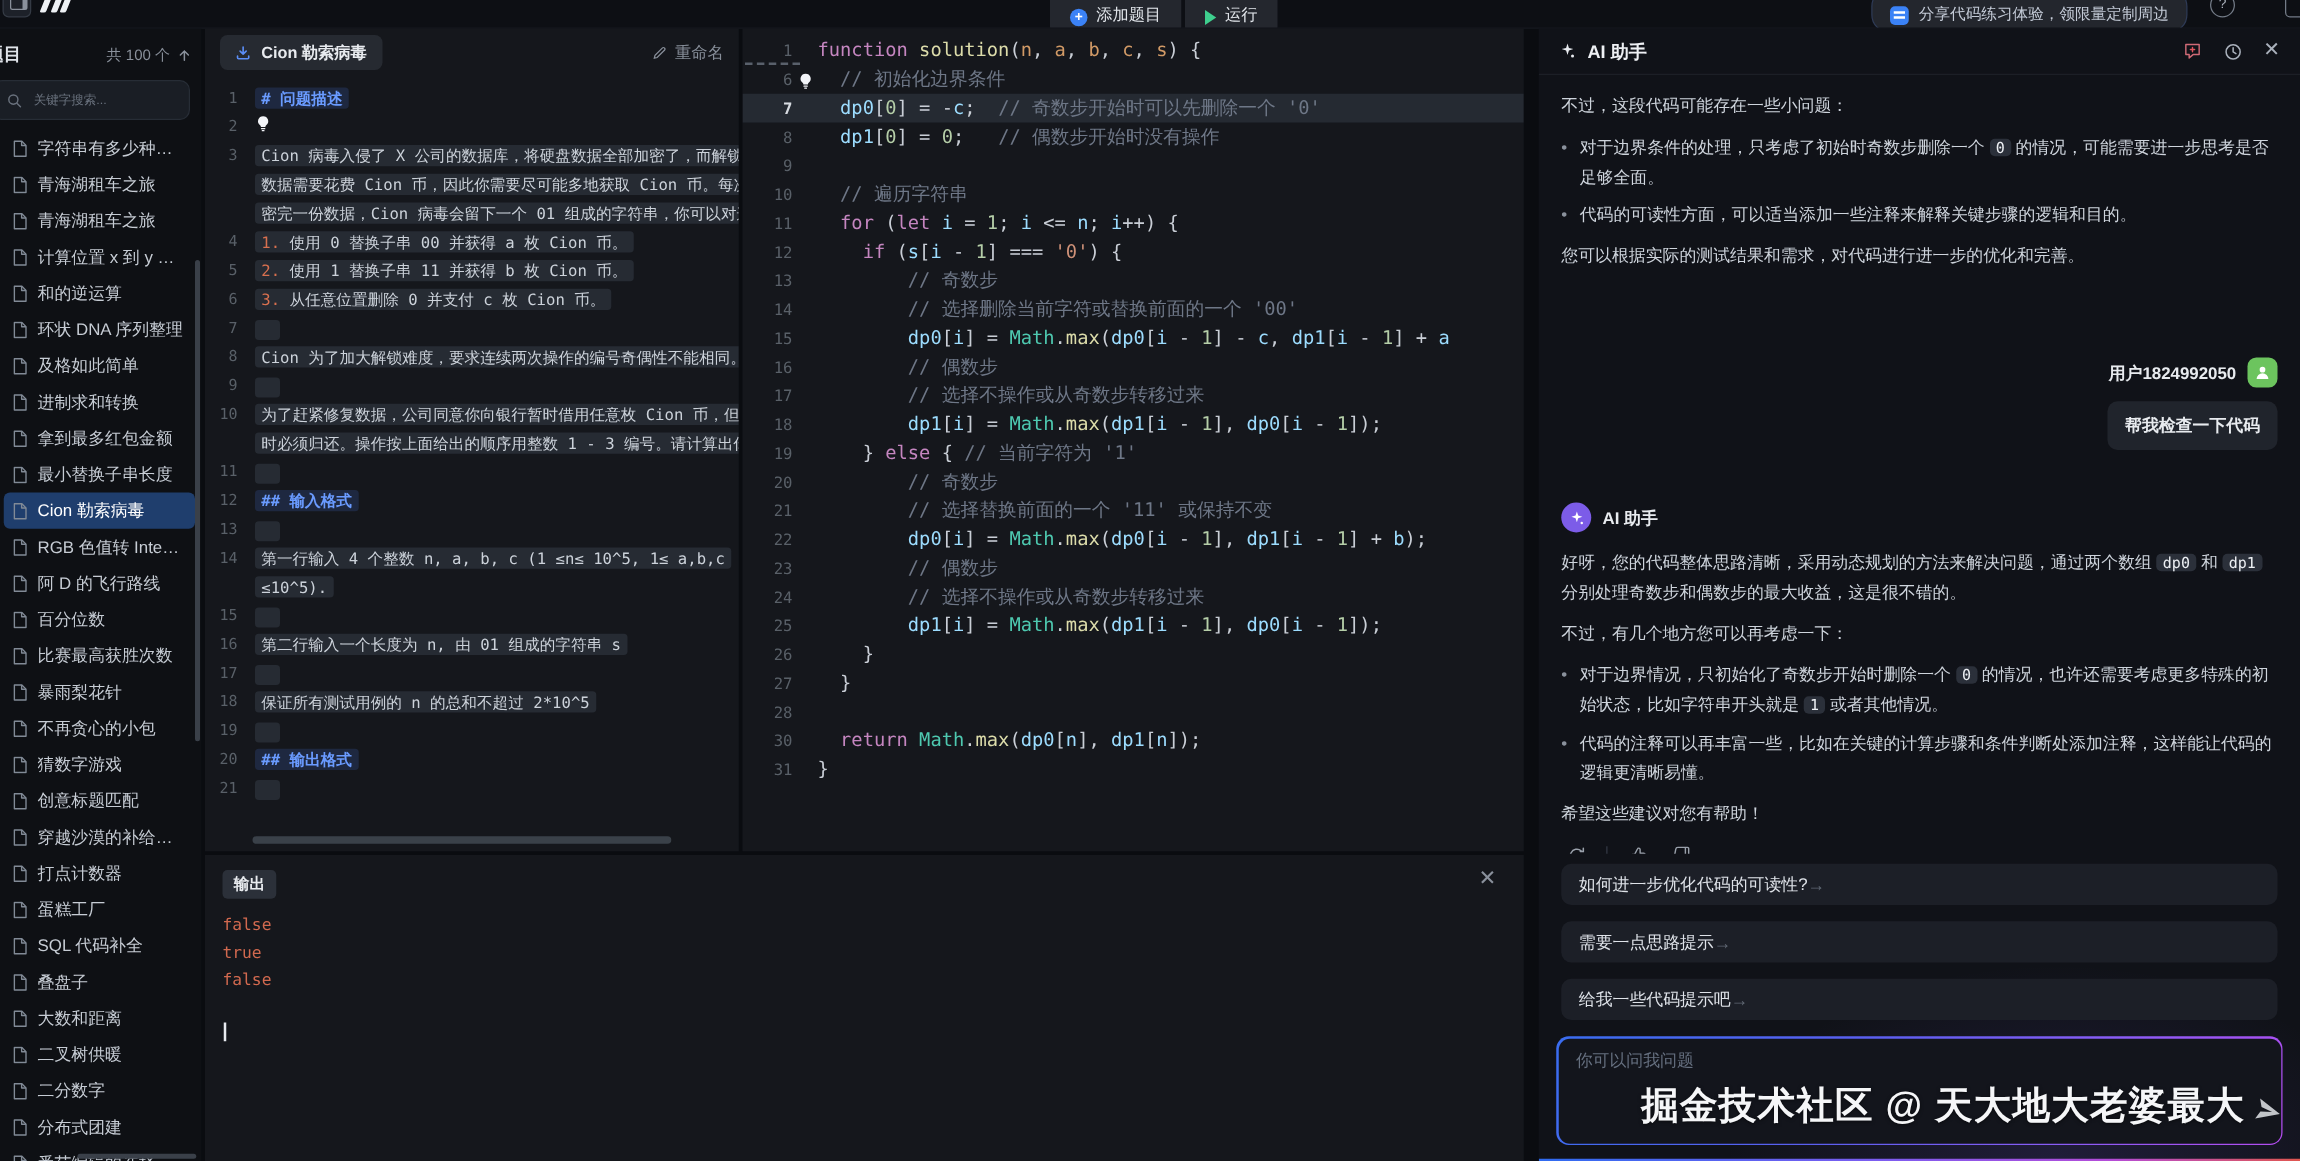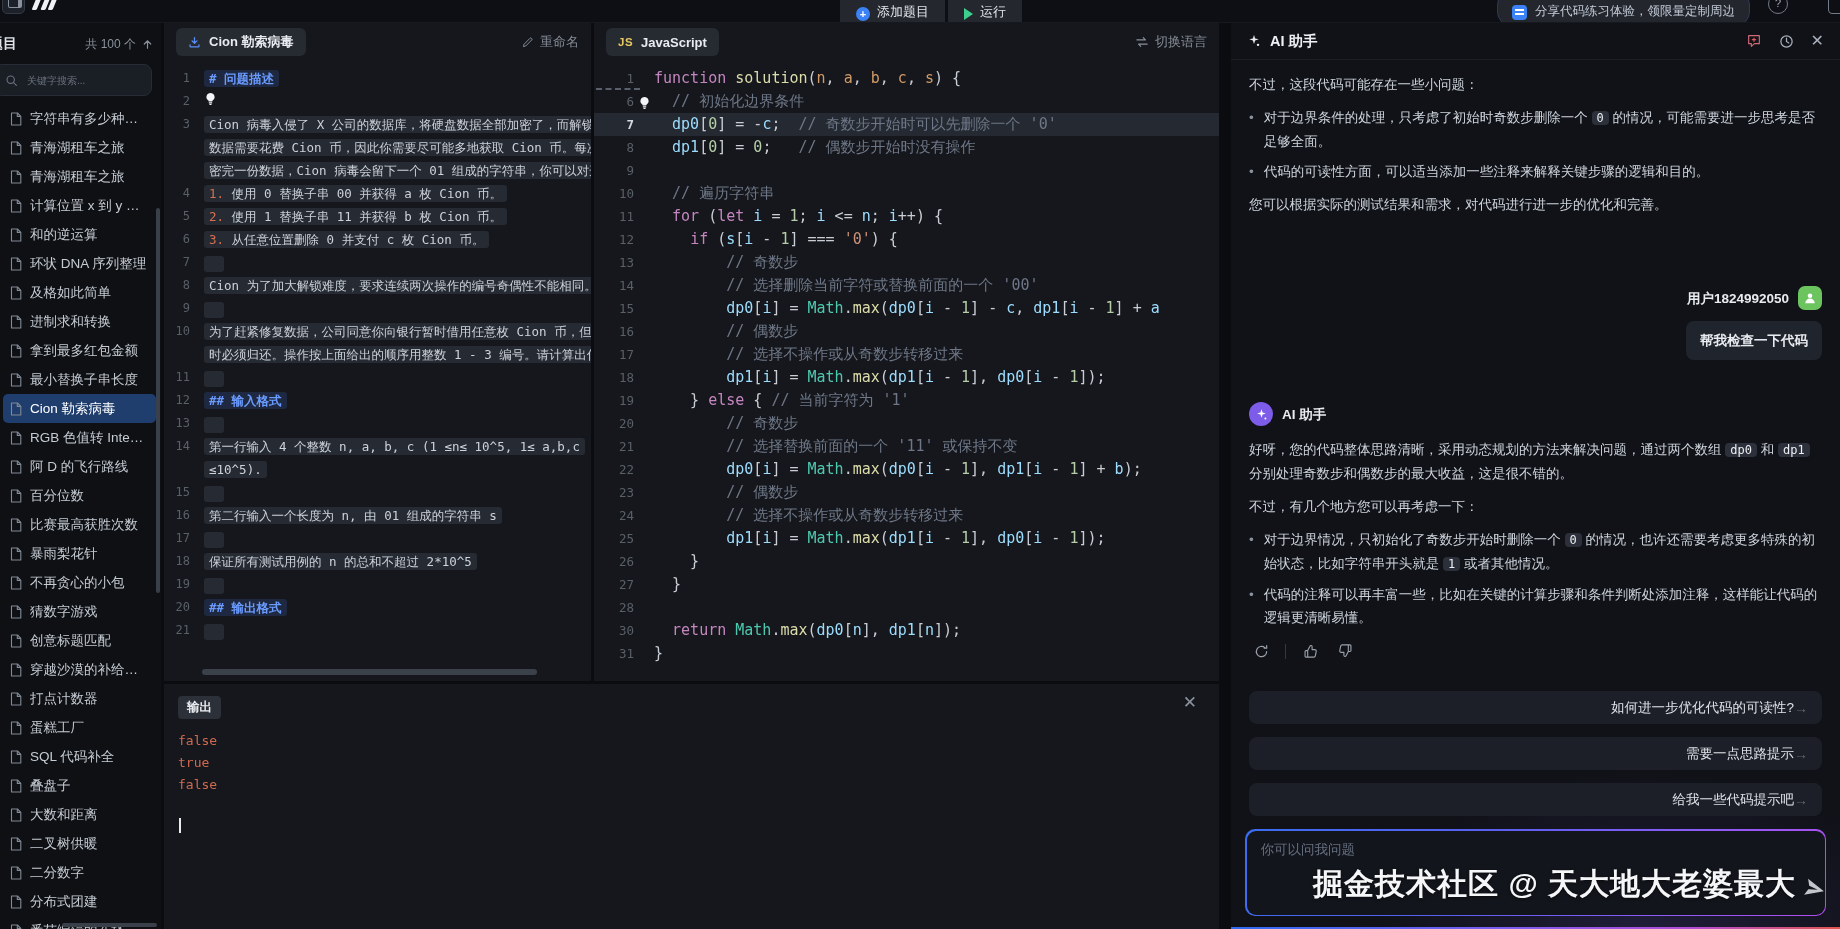--- a/index.html
+++ b/index.html
@@ -109,21 +109,21 @@
   .user-row{display:flex;align-items:center;gap:9px;font-size:13.5px;font-weight:600;color:#e8ebef;}
   .avatar-user{width:24px;height:24px;border-radius:7px;background:#6cc45e;display:flex;align-items:center;justify-content:center;}
   .user-bubble{background:#20242c;border-radius:8px;padding:8px 14px;font-size:13.5px;font-weight:600;color:#e8ebef;}
   .ai-label-row{margin:42px 0 12px;display:flex;align-items:center;gap:9px;font-weight:700;font-size:13.5px;color:#e8ebef;}
   .avatar-ai{width:24px;height:24px;border-radius:50%;background:#7c5ce8;display:flex;align-items:center;justify-content:center;}
   .actions-row{display:flex;align-items:center;gap:12px;margin-top:2px;}
   .act-btn{width:24px;height:24px;display:flex;align-items:center;justify-content:center;border-radius:5px;cursor:pointer;}
   .act-div{width:1px;height:15px;background:#333944;}
   .flip{transform:rotate(180deg);}
   .pills{flex:none;padding:8px 18px 0;display:flex;flex-direction:column;gap:13px;position:relative;}
-  .pill{height:33px;background:#1c1f27;border-radius:8px;display:flex;align-items:center;justify-content:flex-end;padding:0 14px;font-size:13.5px;color:#dfe3e9;cursor:pointer;}
+  .pill{height:33px;background:#1c1f27;border-radius:8px;display:flex;align-items:center;justify-content:flex-start;padding:0 14px;font-size:13.5px;color:#dfe3e9;cursor:pointer;}
   .pill .arr{color:#5f6773;font-size:14px;}
   .input-wrap{flex:none;margin:13px 14px 13px;border-radius:10px;padding:1.5px;background:linear-gradient(120deg,#3a6df0,#5b5ff0 40%,#8b5cf6 72%,#b44cf0);position:relative;z-index:2;}
   .input-inner{background:#13151c;border-radius:9px;height:66px;padding:9px 12px;}
   .input-inner input{width:100%;background:transparent;border:none;outline:none;color:#dfe3e9;font-size:13.5px;font-family:"Liberation Sans",sans-serif;}
   .input-inner input::placeholder{color:#667080;}
   .watermark{position:absolute;right:14px;bottom:24px;z-index:5;display:flex;align-items:center;gap:8px;font-size:30px;font-weight:700;color:#f5f6f8;letter-spacing:1px;text-shadow:0 1px 3px rgba(0,0,0,.55);pointer-events:none;white-space:nowrap;}
   .watermark svg{opacity:.8;transform:rotate(14deg);margin-top:8px;}
 </style>
 </head>
 <body>
@@ -430,32 +430,20 @@
               <div class="p-row"><span class="p-gutter">19</span><span class="p-text"><span class="chip empty"></span></span></div>
               <div class="p-row"><span class="p-gutter">20</span><span class="p-text"><span class="chip h">## 输出格式</span></span></div>
               <div class="p-row"><span class="p-gutter">21</span><span class="p-text"><span class="chip empty"></span></span></div>
             </div>
           <div style="position:relative;height:0">
             <div class="hbar" style="bottom:6px"></div>
           </div>
         </section>
 
         <section class="panel editor">
-          <div class="panel-head">
-            <div class="tab">
-              <span class="js-badge">JS</span>
-              <span>JavaScript</span>
-            </div>
-            <div class="head-right">
-              <svg width="14" height="12" viewBox="0 0 16 14" fill="none" stroke="#8a919c" stroke-width="1.3" stroke-linecap="round" stroke-linejoin="round">
-                  <path d="M2 4.5h10l-2.5-2.5M14 9.5H4l2.5 2.5"></path>
-                </svg>
-              <span>切换语言</span>
-            </div>
-          </div>
           <div class="code-body" id="code-rows">
               <div class="c-row folded"><span class="c-gutter">1</span><span class="c-text"><span class="tk-kw">function</span><span class="tk-pl"> </span><span class="tk-fn">solution</span><span class="tk-pl">(</span><span class="tk-pm">n</span><span class="tk-pl">, </span><span class="tk-pm">a</span><span class="tk-pl">, </span><span class="tk-pm">b</span><span class="tk-pl">, </span><span class="tk-pm">c</span><span class="tk-pl">, </span><span class="tk-pm">s</span><span class="tk-pl">) {</span></span></div>
               <div class="c-row"><span class="c-gutter">6</span><span class="row-bulb"><svg width="13" height="14" viewBox="0 0 16 17">
                     <path fill="#f2f4f8" d="M8 1a5 5 0 0 0-3 9c.5.4.8 1 .8 1.6h4.4c0-.6.3-1.2.8-1.6A5 5 0 0 0 8 1z"></path>
                     <rect x="5.8" y="12.6" width="4.4" height="1.3" rx=".6" fill="#f2f4f8"></rect>
                     <rect x="6.6" y="14.6" width="2.8" height="1.2" rx=".5" fill="#f2f4f8"></rect>
                   </svg></span><span class="c-text"><span class="tk-pl">  </span><span class="tk-cmt">// 初始化边界条件</span></span></div>
               <div class="c-row hl"><span class="c-gutter">7</span><span class="c-text"><span class="tk-pl">  </span><span class="tk-vr">dp0</span><span class="tk-pl">[</span><span class="tk-nm">0</span><span class="tk-pl">] = -</span><span class="tk-vr">c</span><span class="tk-pl">;  </span><span class="tk-cmt">// 奇数步开始时可以先删除一个 '0'</span></span></div>
               <div class="c-row"><span class="c-gutter">8</span><span class="c-text"><span class="tk-pl">  </span><span class="tk-vr">dp1</span><span class="tk-pl">[</span><span class="tk-nm">0</span><span class="tk-pl">] = </span><span class="tk-nm">0</span><span class="tk-pl">;   </span><span class="tk-cmt">// 偶数步开始时没有操作</span></span></div>
               <div class="c-row"><span class="c-gutter">9</span><span class="c-text"></span></div>
@@ -556,20 +544,21 @@
           <div class="ai-ul">
             <div class="ai-li">
               <span class="dot">•</span>
               <span>对于边界情况，只初始化了奇数步开始时删除一个 <span class="code-chip">0</span> 的情况，也许还需要考虑更多特殊的初始状态，比如字符串开头就是 <span class="code-chip">1</span> 或者其他情况。</span>
             </div>
             <div class="ai-li">
               <span class="dot">•</span>
               <span>代码的注释可以再丰富一些，比如在关键的计算步骤和条件判断处添加注释，这样能让代码的逻辑更清晰易懂。</span>
             </div>
           </div>
+          <div class="ai-p">希望这些建议对您有帮助！</div>
           <div class="actions-row">
             <span class="act-btn">
               <svg width="15" height="15" viewBox="0 0 16 16" fill="none" stroke="#9aa1ab" stroke-width="1.3" stroke-linecap="round">
                 <path d="M13.5 8A5.5 5.5 0 1 1 11.6 3.9M13.5 1.8v2.6h-2.6"></path>
               </svg>
             </span>
             <span class="act-div"></span>
             <span class="act-btn">
               <svg width="15" height="15" viewBox="0 0 16 16" fill="none" stroke="#9aa1ab" stroke-width="1.2" stroke-linejoin="round">
                 <path d="M5 7v7H3.2a1 1 0 0 1-1-1V8a1 1 0 0 1 1-1H5zm0 0l2.4-4.7a1.2 1.2 0 0 1 2.3.5V6h2.9a1.5 1.5 0 0 1 1.5 1.8l-.9 4.7A1.8 1.8 0 0 1 11.4 14H5"></path>

